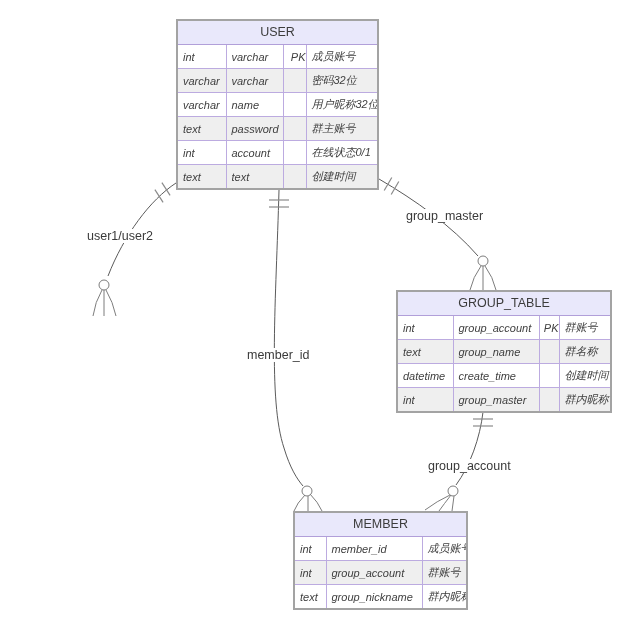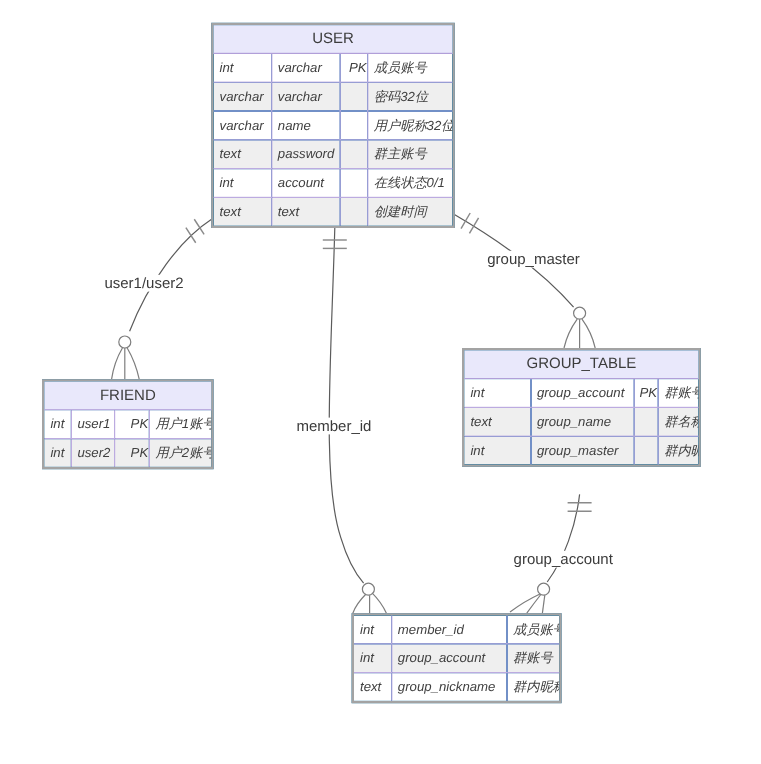--- a/index.html
+++ b/index.html
@@ -138,47 +138,22 @@
           <tr class="alt">
             <td>text</td>
             <td>text</td>
             <td></td>
             <td>创建时间</td>
           </tr>
         </tbody>
     </table>
   </div>
 
-  <div class="entity" style="left:35px;top:316px;width:143px;">
-    <div class="entity-title">FRIEND</div>
-    <table class="grid u4">
-      <colgroup>
-          <col style="width:22px">
-          <col style="width:36px">
-          <col style="width:29px">
-          <col>
-        </colgroup>
-      <tbody>
-          <tr>
-            <td>int</td>
-            <td>user1</td>
-            <td>PK</td>
-            <td>用户1账号</td>
-          </tr>
-          <tr class="alt">
-            <td>int</td>
-            <td>user2</td>
-            <td>PK</td>
-            <td>用户2账号</td>
-          </tr>
-        </tbody>
-    </table>
-  </div>
-
-  <div class="entity" style="left:385px;top:290px;width:199px;">
+
+  <div class="entity" style="left:396px;top:290px;width:216px;">
     <div class="entity-title">GROUP_TABLE</div>
     <table class="grid u4">
       <colgroup>
           <col style="width:55px">
           <col style="width:86px">
           <col style="width:20px">
           <col>
         </colgroup>
       <tbody>
           <tr>
@@ -186,31 +161,38 @@
             <td>group_account</td>
             <td>PK</td>
             <td>群账号</td>
           </tr>
           <tr class="alt">
             <td>text</td>
             <td>group_name</td>
             <td></td>
             <td>群名称</td>
           </tr>
+          <tr>
+            <td>datetime</td>
+            <td>create_time</td>
+            <td></td>
+            <td>创建时间</td>
+          </tr>
           <tr class="alt">
             <td>int</td>
             <td>group_master</td>
             <td></td>
             <td>群内昵称</td>
           </tr>
         </tbody>
     </table>
   </div>
 
   <div class="entity" style="left:293px;top:511px;width:175px;">
+    <div class="entity-title">MEMBER</div>
     <table class="grid">
       <colgroup>
           <col style="width:31px">
           <col style="width:96px">
           <col>
         </colgroup>
       <tbody>
           <tr>
             <td>int</td>
             <td>member_id</td>

